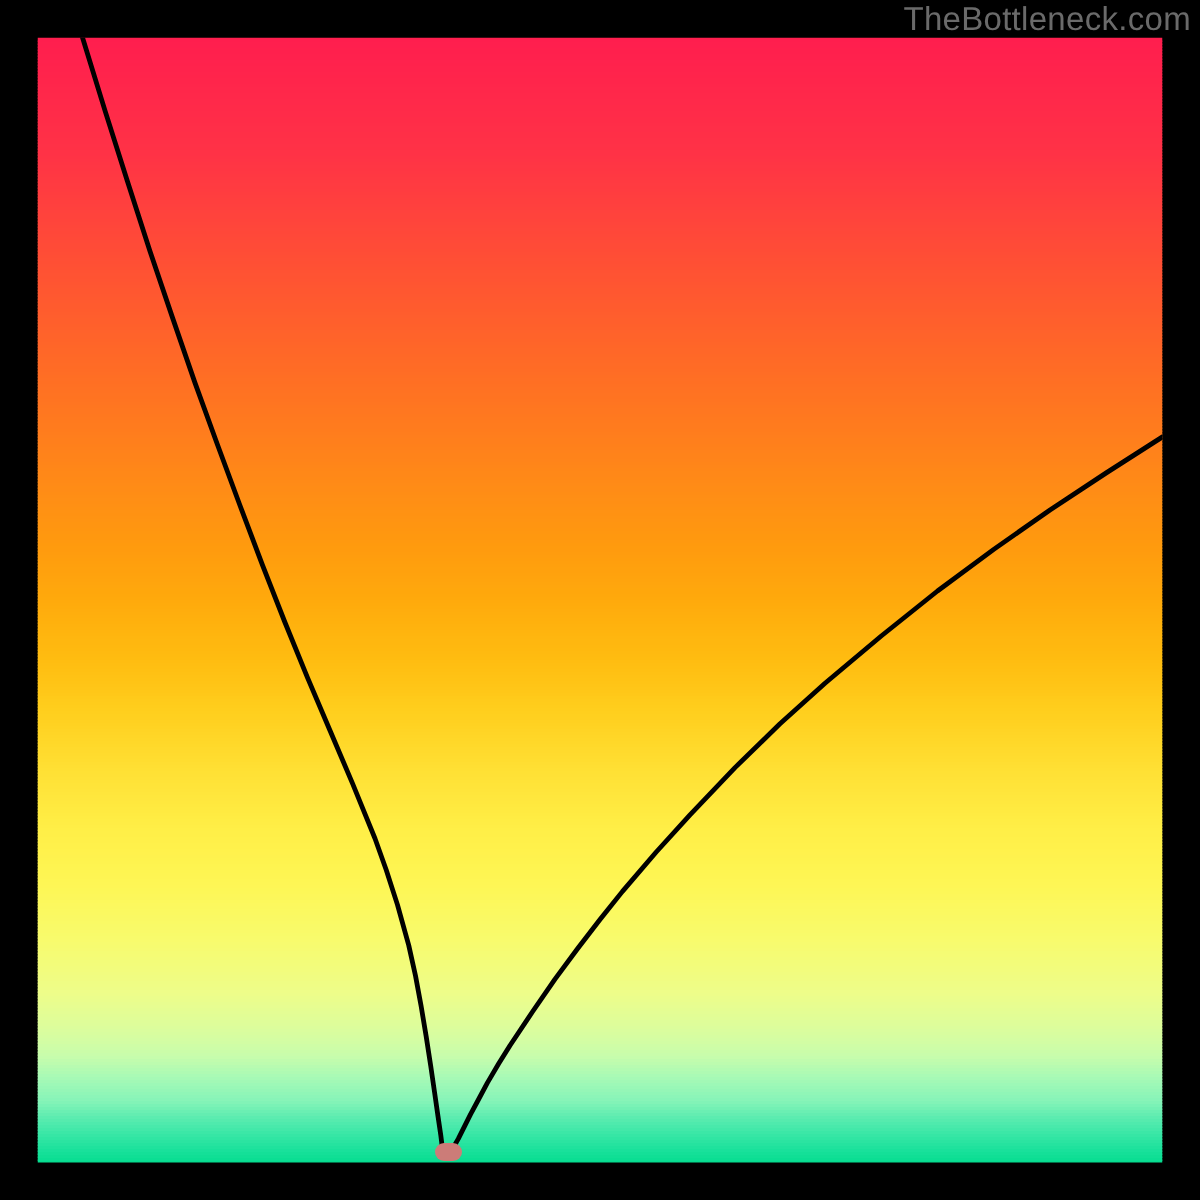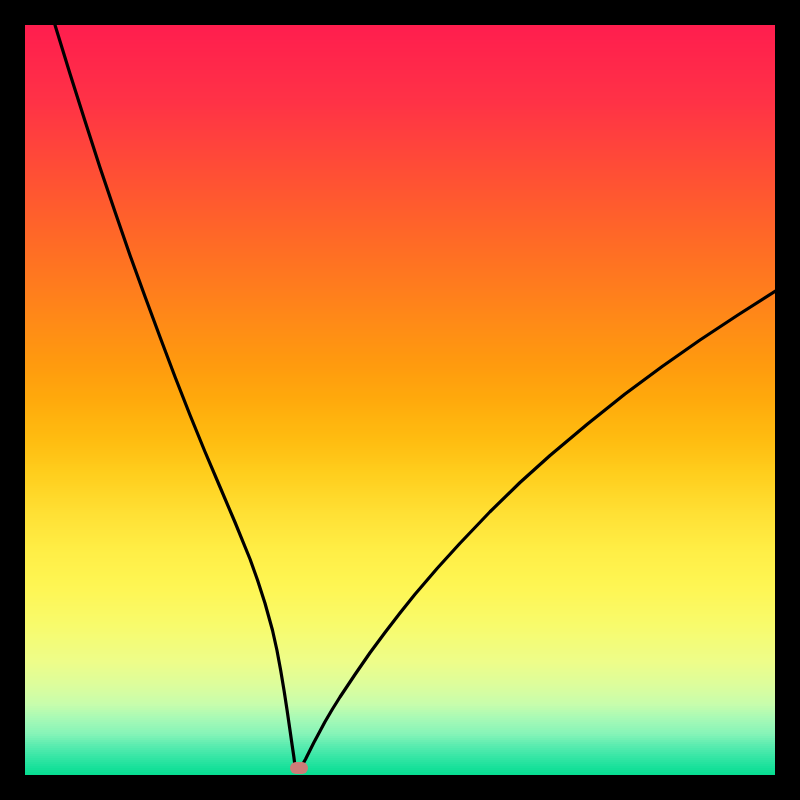--- a/index.html
+++ b/index.html
@@ -54,20 +54,21 @@
     font-size: 22px;
     font-weight: 500;
     color: #6a6a6a;
     letter-spacing: 0.2px;
   }
 </style>
 </head>
 <body>
 
 <div class="frame">
+  <div class="watermark">TheBottleneck.com</div>
   <div class="plot-area" id="plot">
       <div class="bg-row" style="top: 748px; height: 2.6px; background: rgb(6, 221, 144);"></div>
       <div class="bg-row" style="top: 746px; height: 2.6px; background: rgb(11, 222, 147);"></div>
       <div class="bg-row" style="top: 744px; height: 2.6px; background: rgb(16, 223, 149);"></div>
       <div class="bg-row" style="top: 742px; height: 2.6px; background: rgb(20, 224, 152);"></div>
       <div class="bg-row" style="top: 740px; height: 2.6px; background: rgb(25, 225, 155);"></div>
       <div class="bg-row" style="top: 738px; height: 2.6px; background: rgb(31, 226, 157);"></div>
       <div class="bg-row" style="top: 736px; height: 2.6px; background: rgb(37, 227, 159);"></div>
       <div class="bg-row" style="top: 734px; height: 2.6px; background: rgb(43, 228, 161);"></div>
       <div class="bg-row" style="top: 732px; height: 2.6px; background: rgb(48, 229, 163);"></div>

